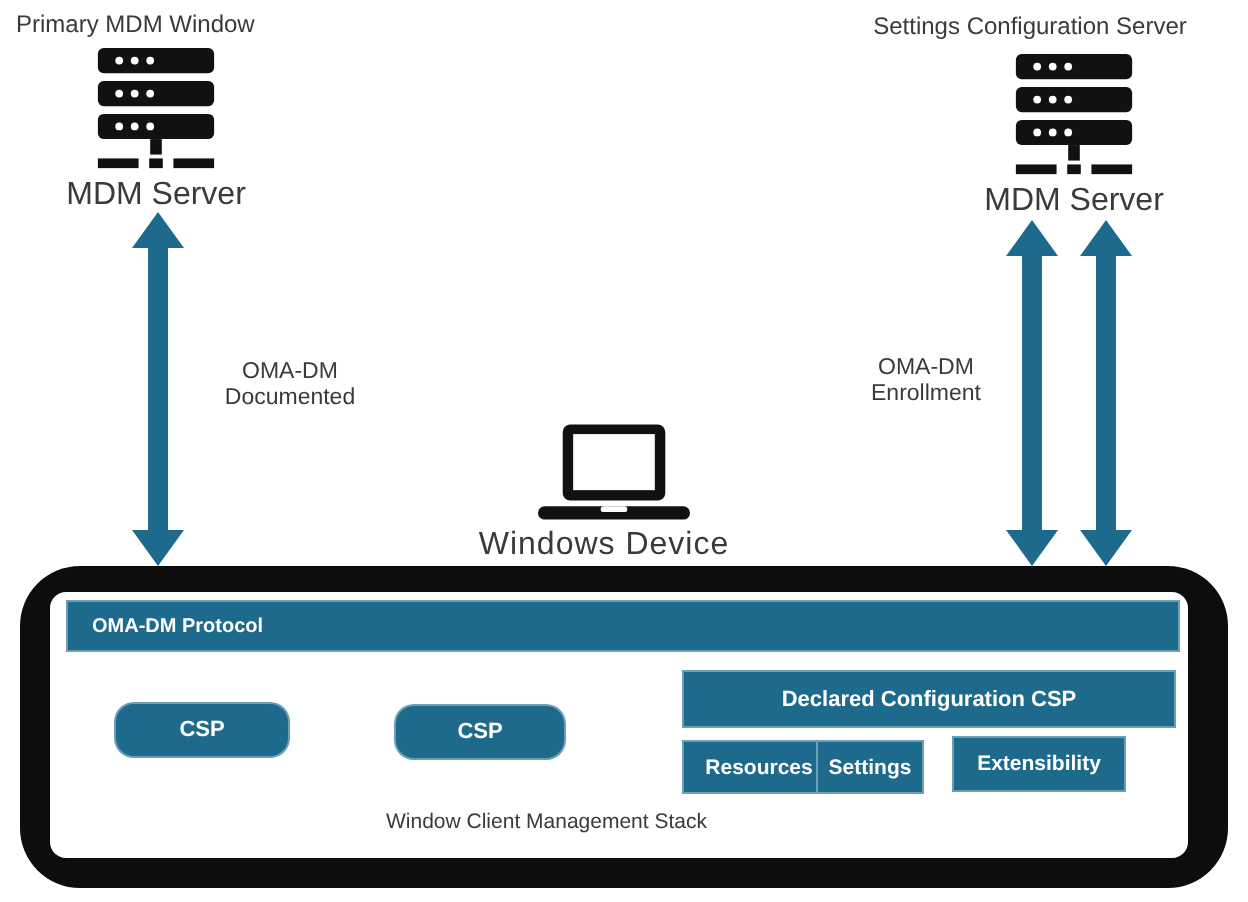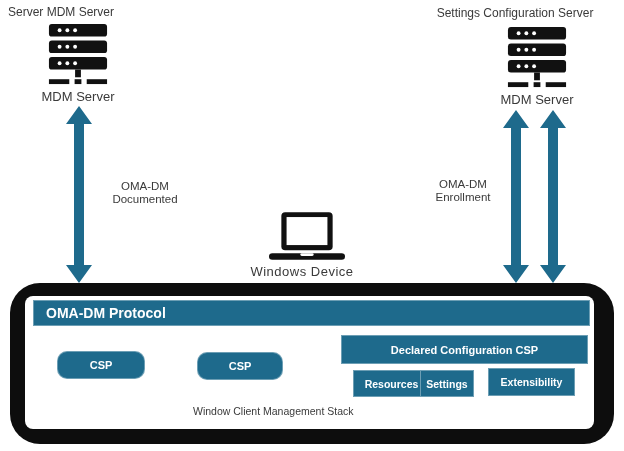--- a/index.html
+++ b/index.html
@@ -2,60 +2,60 @@
 <html><head>
 <meta charset="utf-8">
 <style>
   html,body{margin:0;padding:0;background:#ffffff;}
   .stage{
     position:relative;width:624px;height:451px;background:#ffffff;overflow:hidden;
     font-family:"Liberation Sans", sans-serif;color:#3a3a3a;
   }
   .abs{position:absolute;}
   .caption{font-size:12px;color:#3a3a3a;}
-  .small-label{font-size:13px;color:#3a3a3a;}
+  .small-label{font-size:16px;color:#3a3a3a;}
   .center{text-align:center;}
   .arrow-label{font-size:11.5px;line-height:13px;color:#3a3a3a;text-align:center;}
   
   .stack-box{
     left:10px;top:283px;width:604px;height:161px;
     background:#0d0d0d;border-radius:30px;
   }
   .stack-inner{
     position:absolute;left:15px;top:13px;right:20px;bottom:15px;
     background:#ffffff;border-radius:8px;
   }
   
   .teal{
     background:#1e6a8c;border:1px solid rgba(255,255,255,0.35);
     box-sizing:border-box;color:#ffffff;
     display:flex;align-items:center;justify-content:center;
   }
   .protocol-bar{
     left:33px;top:300px;width:557px;height:26px;
     justify-content:flex-start;padding-left:12px;
-    font-size:14px;font-weight:bold;
+    font-size:10px;font-weight:bold;
   }
   .csp-box{font-size:11px;font-weight:700;border-radius:10px;}
   .csp1{left:57px;top:351px;width:88px;height:28px;}
   .csp2{left:197px;top:352px;width:86px;height:28px;}
   .declared-box{left:341px;top:335px;width:247px;height:29px;font-size:11px;font-weight:bold;}
-  .sub-box{font-size:10.5px;font-weight:bold;margin-left:12px;}
+  .sub-box{font-size:10.5px;font-weight:bold;}
   .sub1{left:341px;top:370px;width:77px;height:27px;}
   .sub2{left:408px;top:370px;width:54px;height:27px;}
   .sub3{left:476px;top:368px;width:87px;height:28px;}
   .stack-caption{left:193px;top:405px;width:240px;font-size:10.5px;color:#3a3a3a;text-align:left;}
   svg{display:block;}
 </style>
 </head>
 <body>
 
 <div class="stage">
 
-  <div class="abs caption" style="left:8px;top:5px;width:140px;">Server MDM Server</div>
+  <div class="abs caption" style="left:8px;top:5px;width:140px;">Primary MDM Window</div>
 
   <svg class="abs" style="left:47px;top:24px;" width="62" height="62" viewBox="0 0 64 64">
     <rect x="2" y="0" width="60" height="13" rx="3" fill="#111"></rect>
     <circle cx="13" cy="6.5" r="2" fill="#fff"></circle>
       <circle cx="21" cy="6.5" r="2" fill="#fff"></circle>
       <circle cx="29" cy="6.5" r="2" fill="#fff"></circle>
     <rect x="2" y="17" width="60" height="13" rx="3" fill="#111"></rect>
     <circle cx="13" cy="23.5" r="2" fill="#fff"></circle>
       <circle cx="21" cy="23.5" r="2" fill="#fff"></circle>
       <circle cx="29" cy="23.5" r="2" fill="#fff"></circle>

